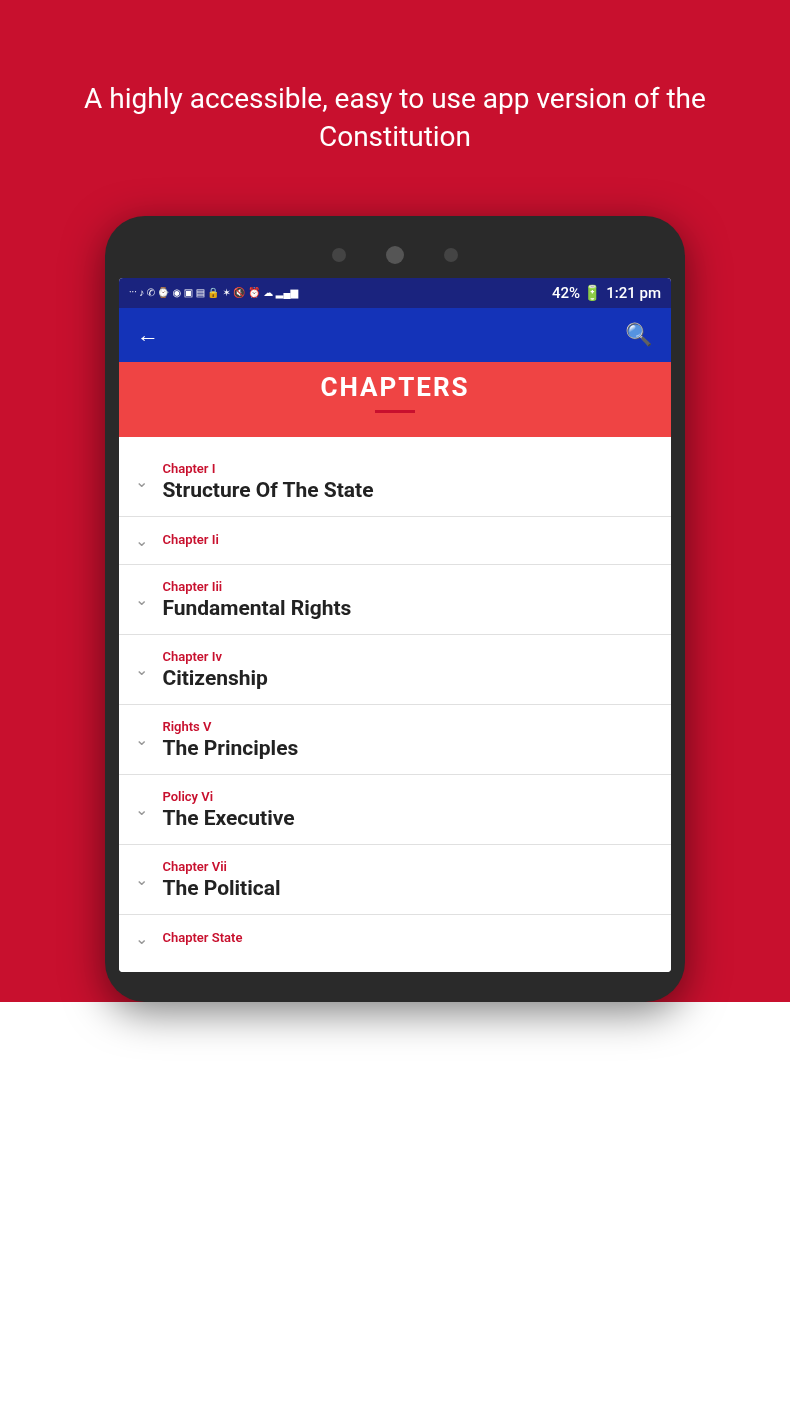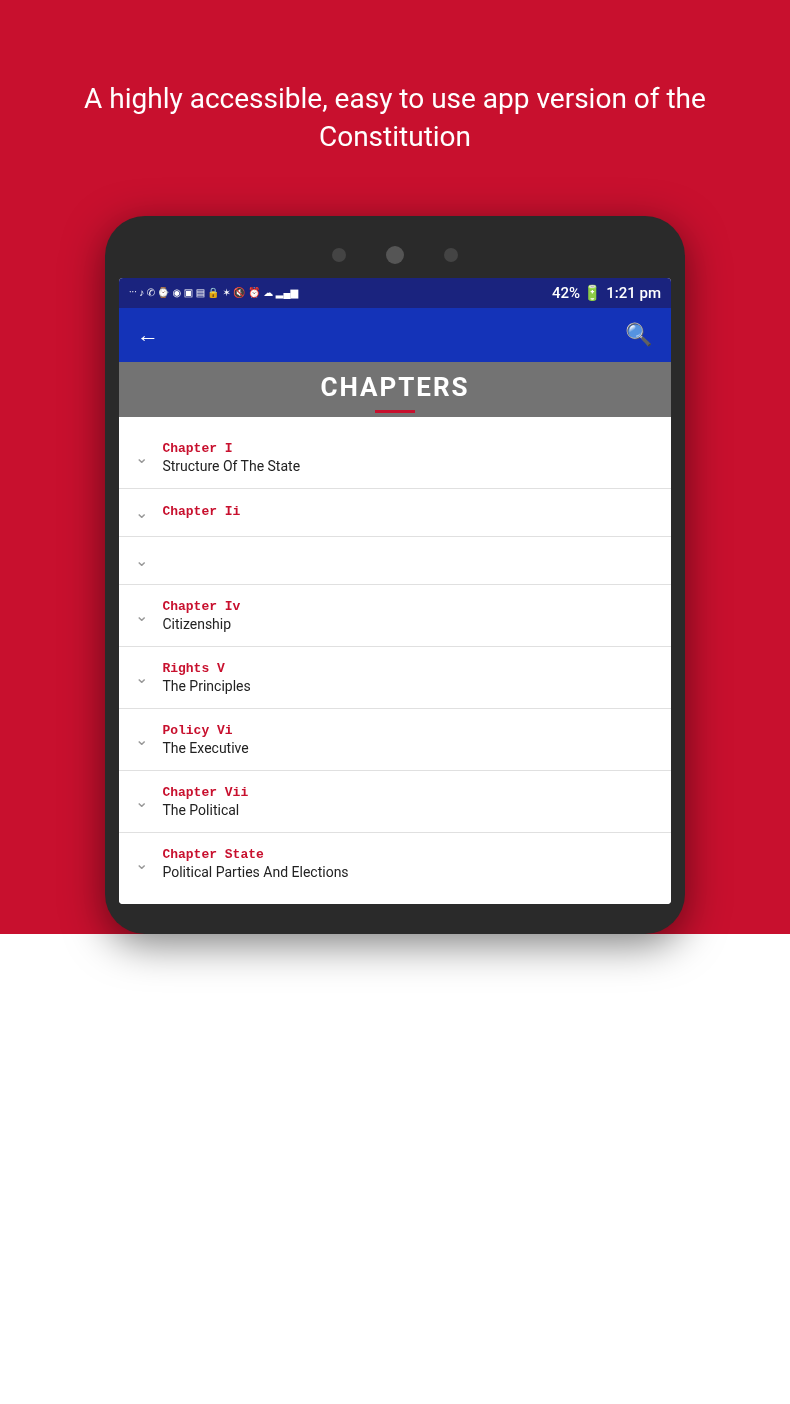--- a/index.html
+++ b/index.html
@@ -114,23 +114,23 @@
       cursor: pointer;
     }
 
     .search-icon {
       color: white;
       font-size: 22px;
       cursor: pointer;
     }
 
     .chapters-header {
-      background: #737373;
+      background: #ef4444;
       text-align: center;
-      padding: 10px 0 4px;
+      padding: 10px 0 24px;
     }
 
     .chapters-title {
       color: white;
       font-size: 26px;
       font-weight: 700;
       letter-spacing: 2px;
     }
 
     .chapters-underline {
@@ -167,27 +167,26 @@
     .chapter-content {
       display: flex;
       flex-direction: column;
     }
 
     .chapter-number {
       color: #c8102e;
       font-size: 13px;
       font-weight: 600;
       margin-bottom: 2px;
-      font-family: Liberation Mono, monospace;
     }
 
     .chapter-name {
       color: #222;
-      font-size: 14px;
-      font-weight: 400;
+      font-size: 21px;
+      font-weight: 700;
     }
 
     .bottom-bg {
       width: 100%;
       flex: 1;
       background: white;
       min-height: 200px;
     }
   </style>
 </head>
@@ -241,20 +240,24 @@
 
         <div class="chapter-item">
           <span class="chevron-icon">⌄</span>
           <div class="chapter-content">
             <span class="chapter-number">Chapter Ii</span>
           </div>
         </div>
 
         <div class="chapter-item">
           <span class="chevron-icon">⌄</span>
+          <div class="chapter-content">
+            <span class="chapter-number">Chapter Iii</span>
+            <span class="chapter-name">Fundamental Rights</span>
+          </div>
         </div>
 
         <div class="chapter-item">
           <span class="chevron-icon">⌄</span>
           <div class="chapter-content">
             <span class="chapter-number">Chapter Iv</span>
             <span class="chapter-name">Citizenship</span>
           </div>
         </div>
 
@@ -279,21 +282,20 @@
           <div class="chapter-content">
             <span class="chapter-number">Chapter Vii</span>
             <span class="chapter-name">The Political</span>
           </div>
         </div>
 
         <div class="chapter-item">
           <span class="chevron-icon">⌄</span>
           <div class="chapter-content">
             <span class="chapter-number">Chapter State</span>
-            <span class="chapter-name">Political Parties And Elections</span>
           </div>
         </div>
 
       </div>
     </div>
   </div>
 </div>
 
 <div class="bottom-bg"></div>
 

